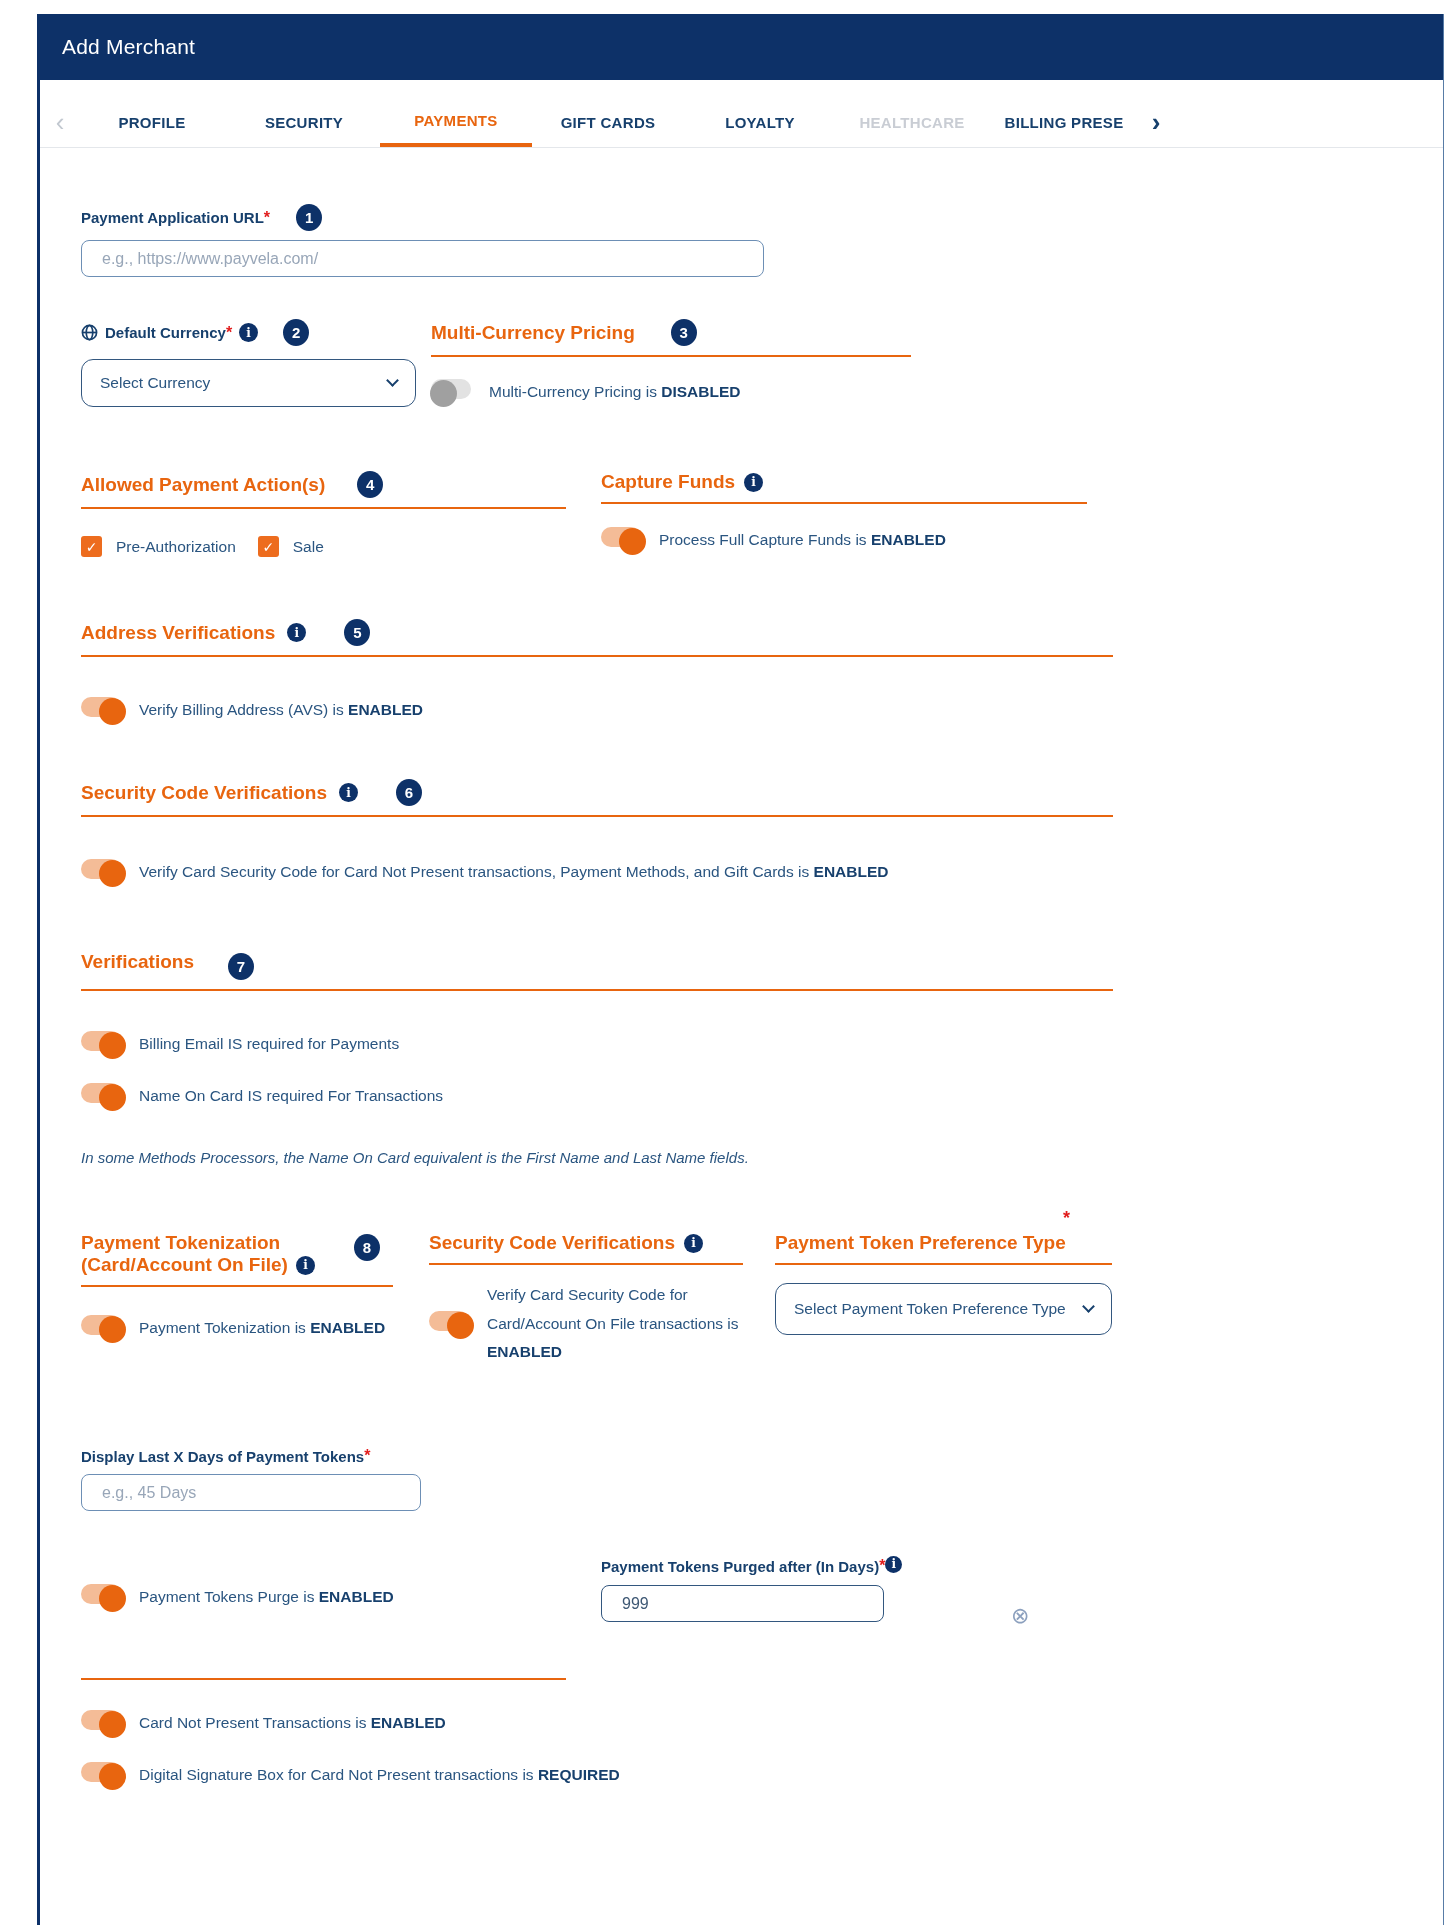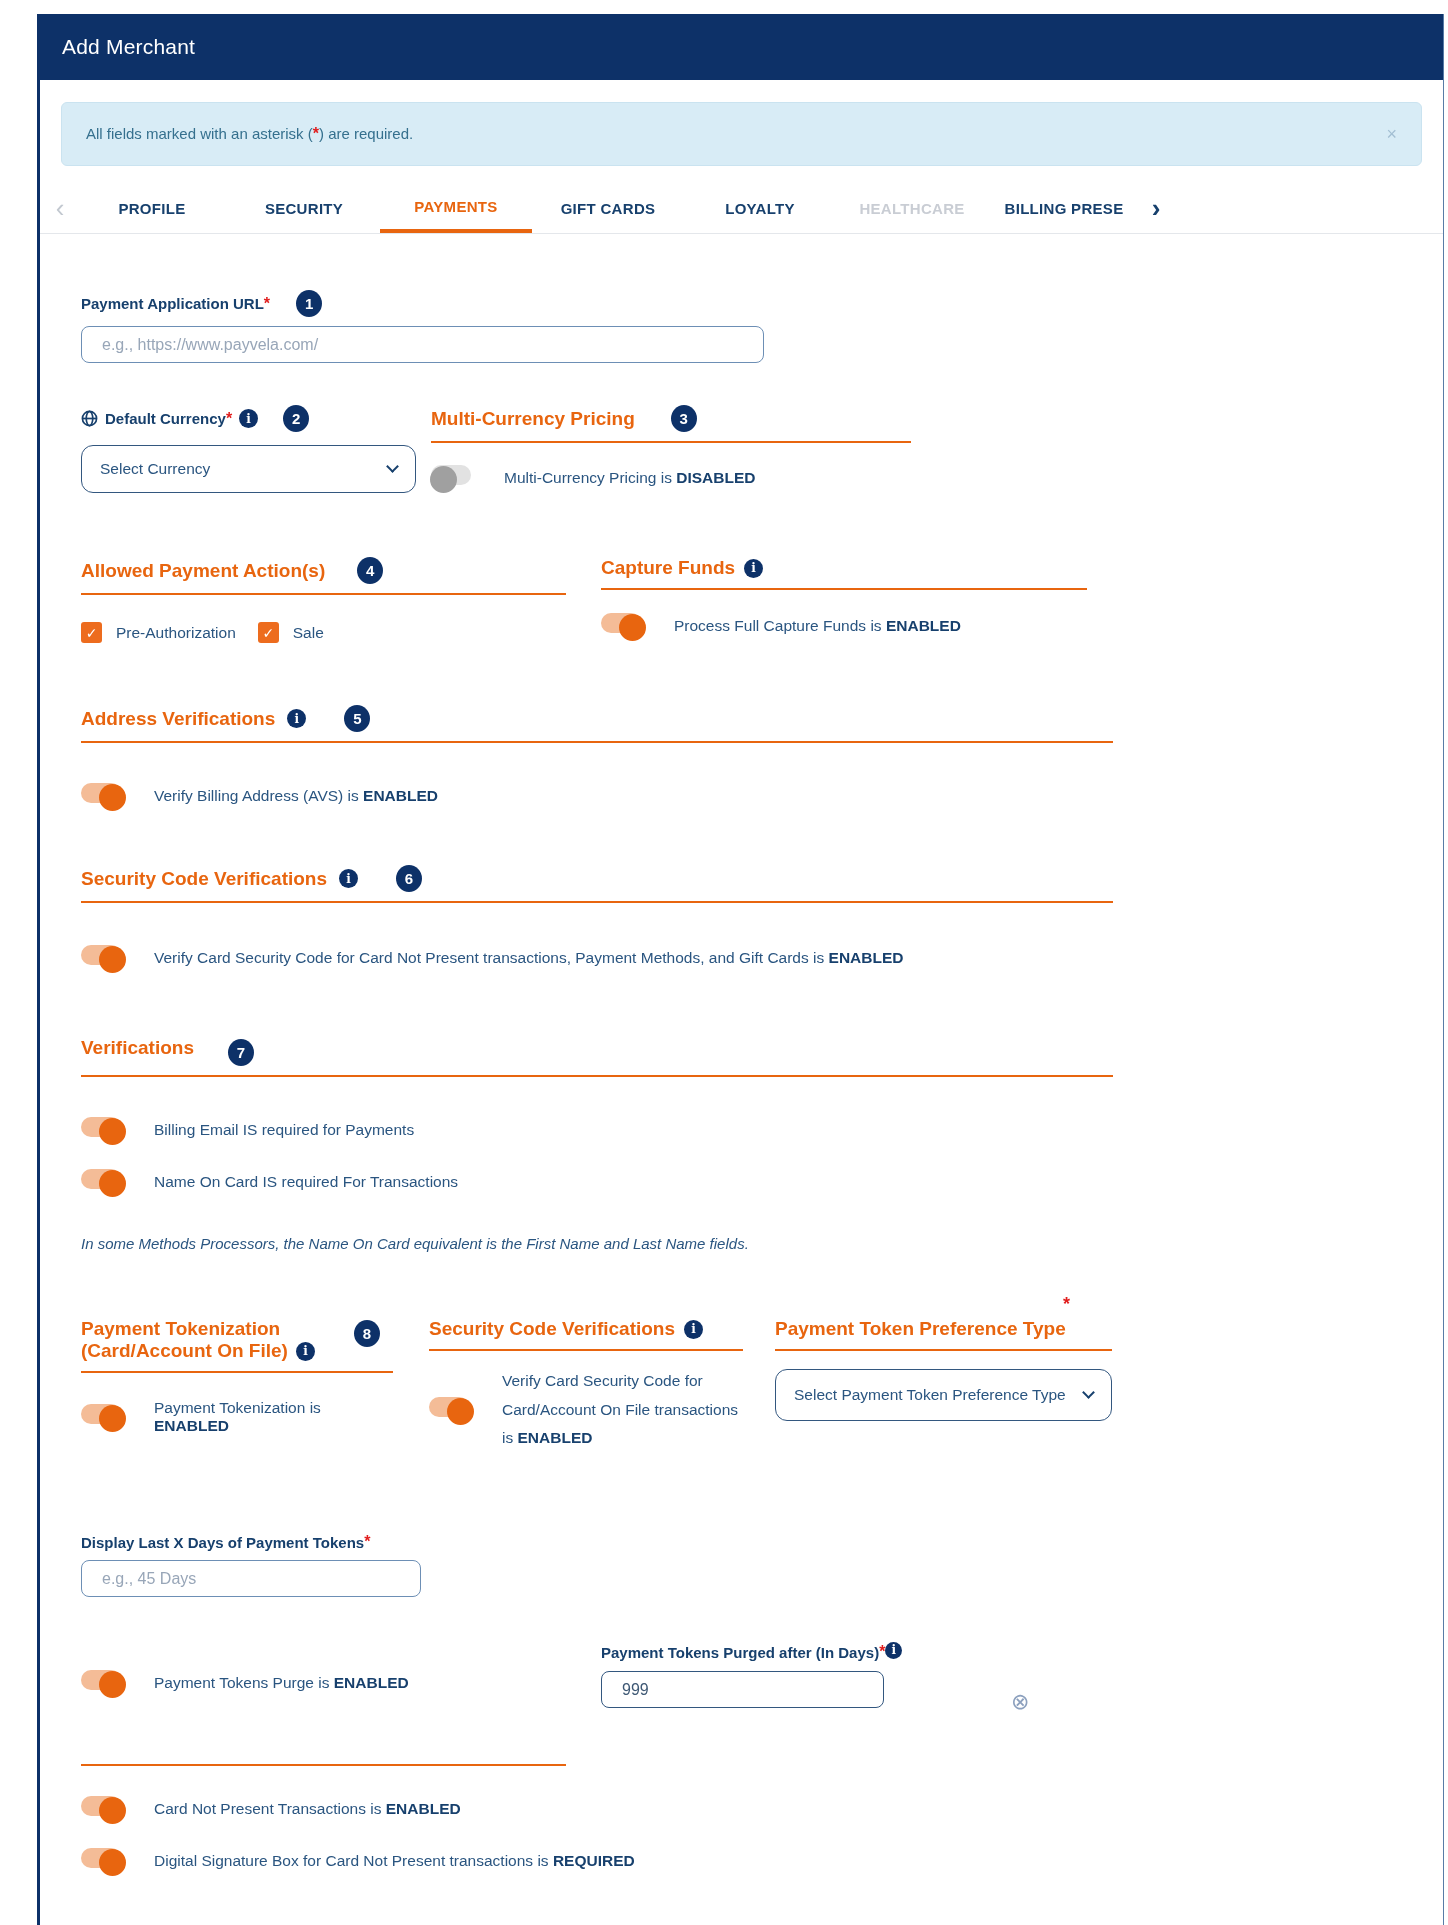--- a/index.html
+++ b/index.html
@@ -73,45 +73,41 @@
   .sel-chev {
     width:9px; height:9px; border-right:2px solid #17406D; border-bottom:2px solid #17406D;
     transform:rotate(45deg); margin-top:-5px; flex:none;
   }
   
   .toggle { position:relative; width:44px; height:30px; flex:none; cursor:pointer; }
   .toggle .track { position:absolute; left:0; top:2px; width:40px; height:20px; border-radius:10px; background:#F4BC97; }
   .toggle .knob  { position:absolute; top:3px; right:-1px; width:27px; height:27px; border-radius:50%; background:#E8650F; }
   .toggle.off .track { background:#E2E2E2; }
   .toggle.off .knob  { background:#A0A0A0; left:-1px; right:auto; }
-  .t-row { display:flex; align-items:center;gap:15px; }
+  .t-row { display:flex; align-items:center; }
   .t-row .t-text { margin-left:14px; font-size:15.5px; color:#2A5580; }
   .t-text b { color:#17406D; }
   
   .cbx {
     width:21px; height:21px; border-radius:3px; background:#ED6C1E; color:#fff;
     display:inline-flex; align-items:center; justify-content:center;
     font-size:14px; font-weight:bold; flex:none; cursor:pointer;
   }
   .note { font-style:italic; font-size:15px; color:#2A5580; }
   .clear-ic { color:#8CA0BE; font-size:22px; line-height:1; cursor:pointer; }
 </style>
 </head>
 <body>
 
 <div class="card">
 
   <div class="card-header">
     <span>Add Merchant</span>
   </div>
 
-  <div class="alert">
-    <span><span>All fields marked with an asterisk (</span><span class="req">*</span><span>) are required.</span></span>
-    <span class="alert-close">×</span>
-  </div>
 
   <div class="tabs">
     <span class="tab-chev left">‹</span>
     <div class="tab">
         <span>PROFILE</span>
       </div>
     <div class="tab">
         <span>SECURITY</span>
       </div>
     <div class="tab active">

